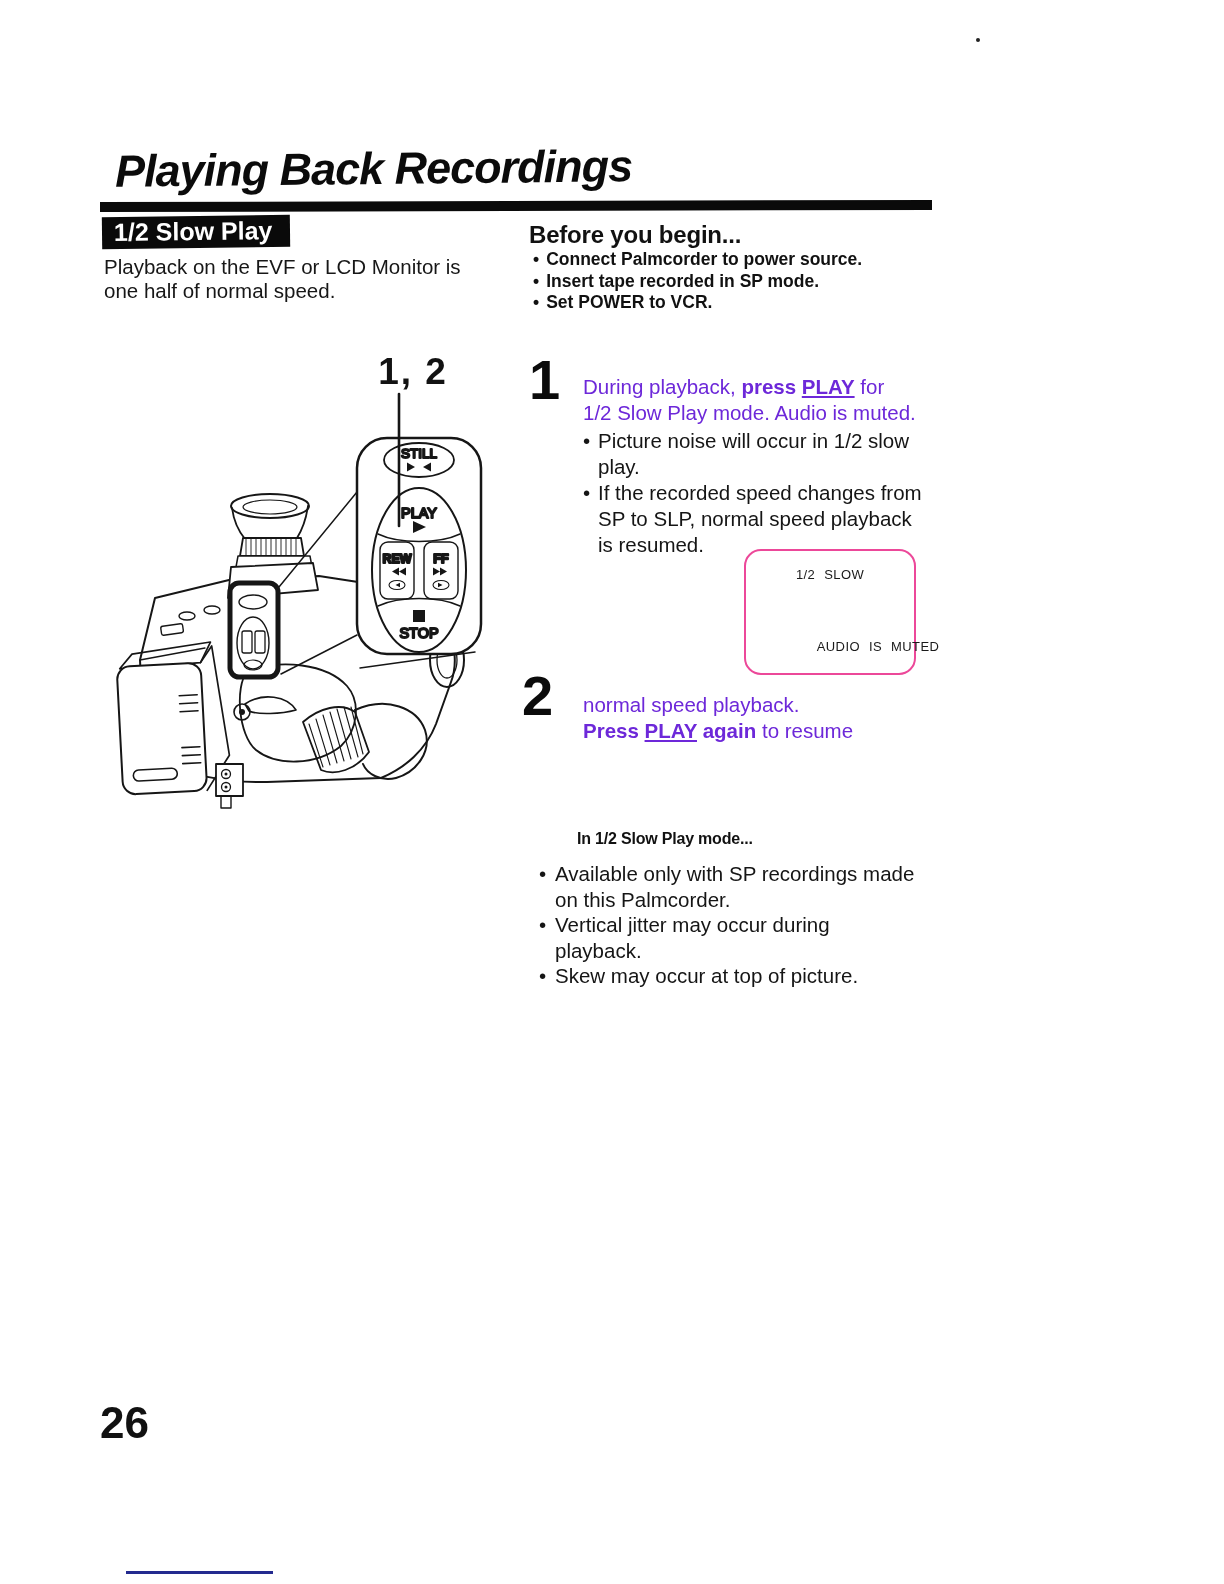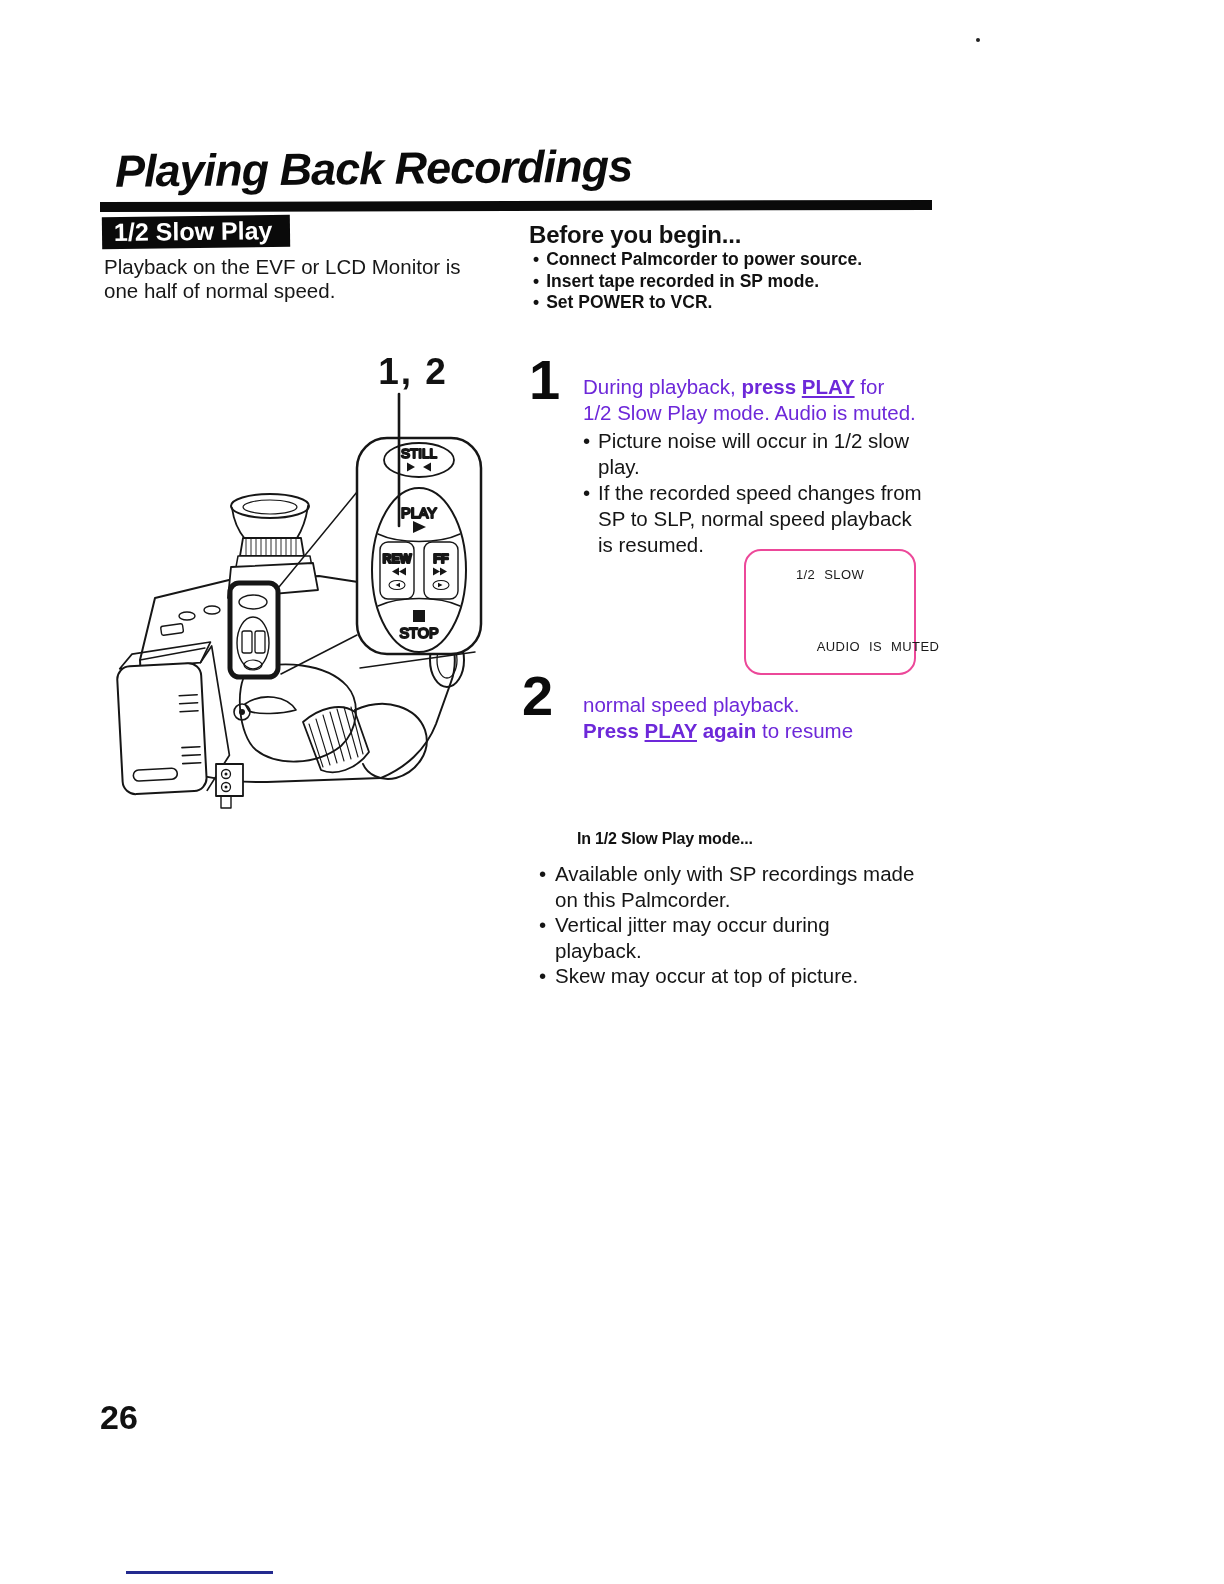--- a/index.html
+++ b/index.html
@@ -41,21 +41,21 @@
   }
   .display-line{position:absolute;width:100%;text-align:center;font-size:13px;color:#1a1a1a;
     letter-spacing:0.4px;word-spacing:5px;}
   .display-line1{top:16px;}
   .display-line2{top:88px;padding-left:48px;}
   
   .mode-heading{left:545px;top:830px;font-size:16px;font-weight:bold;letter-spacing:-0.2px;margin-left:32px;}
   .mode-list{left:539px;top:861px;width:380px;font-size:20.5px;line-height:25.5px;color:#151515;}
   .mode-list .li-row .dot{width:16px;margin-right:0;}
   
-  .page-number{left:100px;top:1398px;font-size:34px;font-weight:bold;}
+  .page-number{left:100px;top:1398px;font-size:44px;font-weight:bold;}
   .footer-line{left:126px;top:1571px;width:147px;height:3px;background:#232a8f;}
   .scan-dot{left:976px;top:38px;width:4px;height:4px;background:#222;border-radius:50%;}
   
   .illustration{left:95px;top:330px;width:430px;height:500px;}
   svg text{font-family:"Liberation Sans", sans-serif;fill:#121212;}
 </style>
 </head>
 <body>
 
 <div class="abs page-title">Playing Back Recordings</div>

